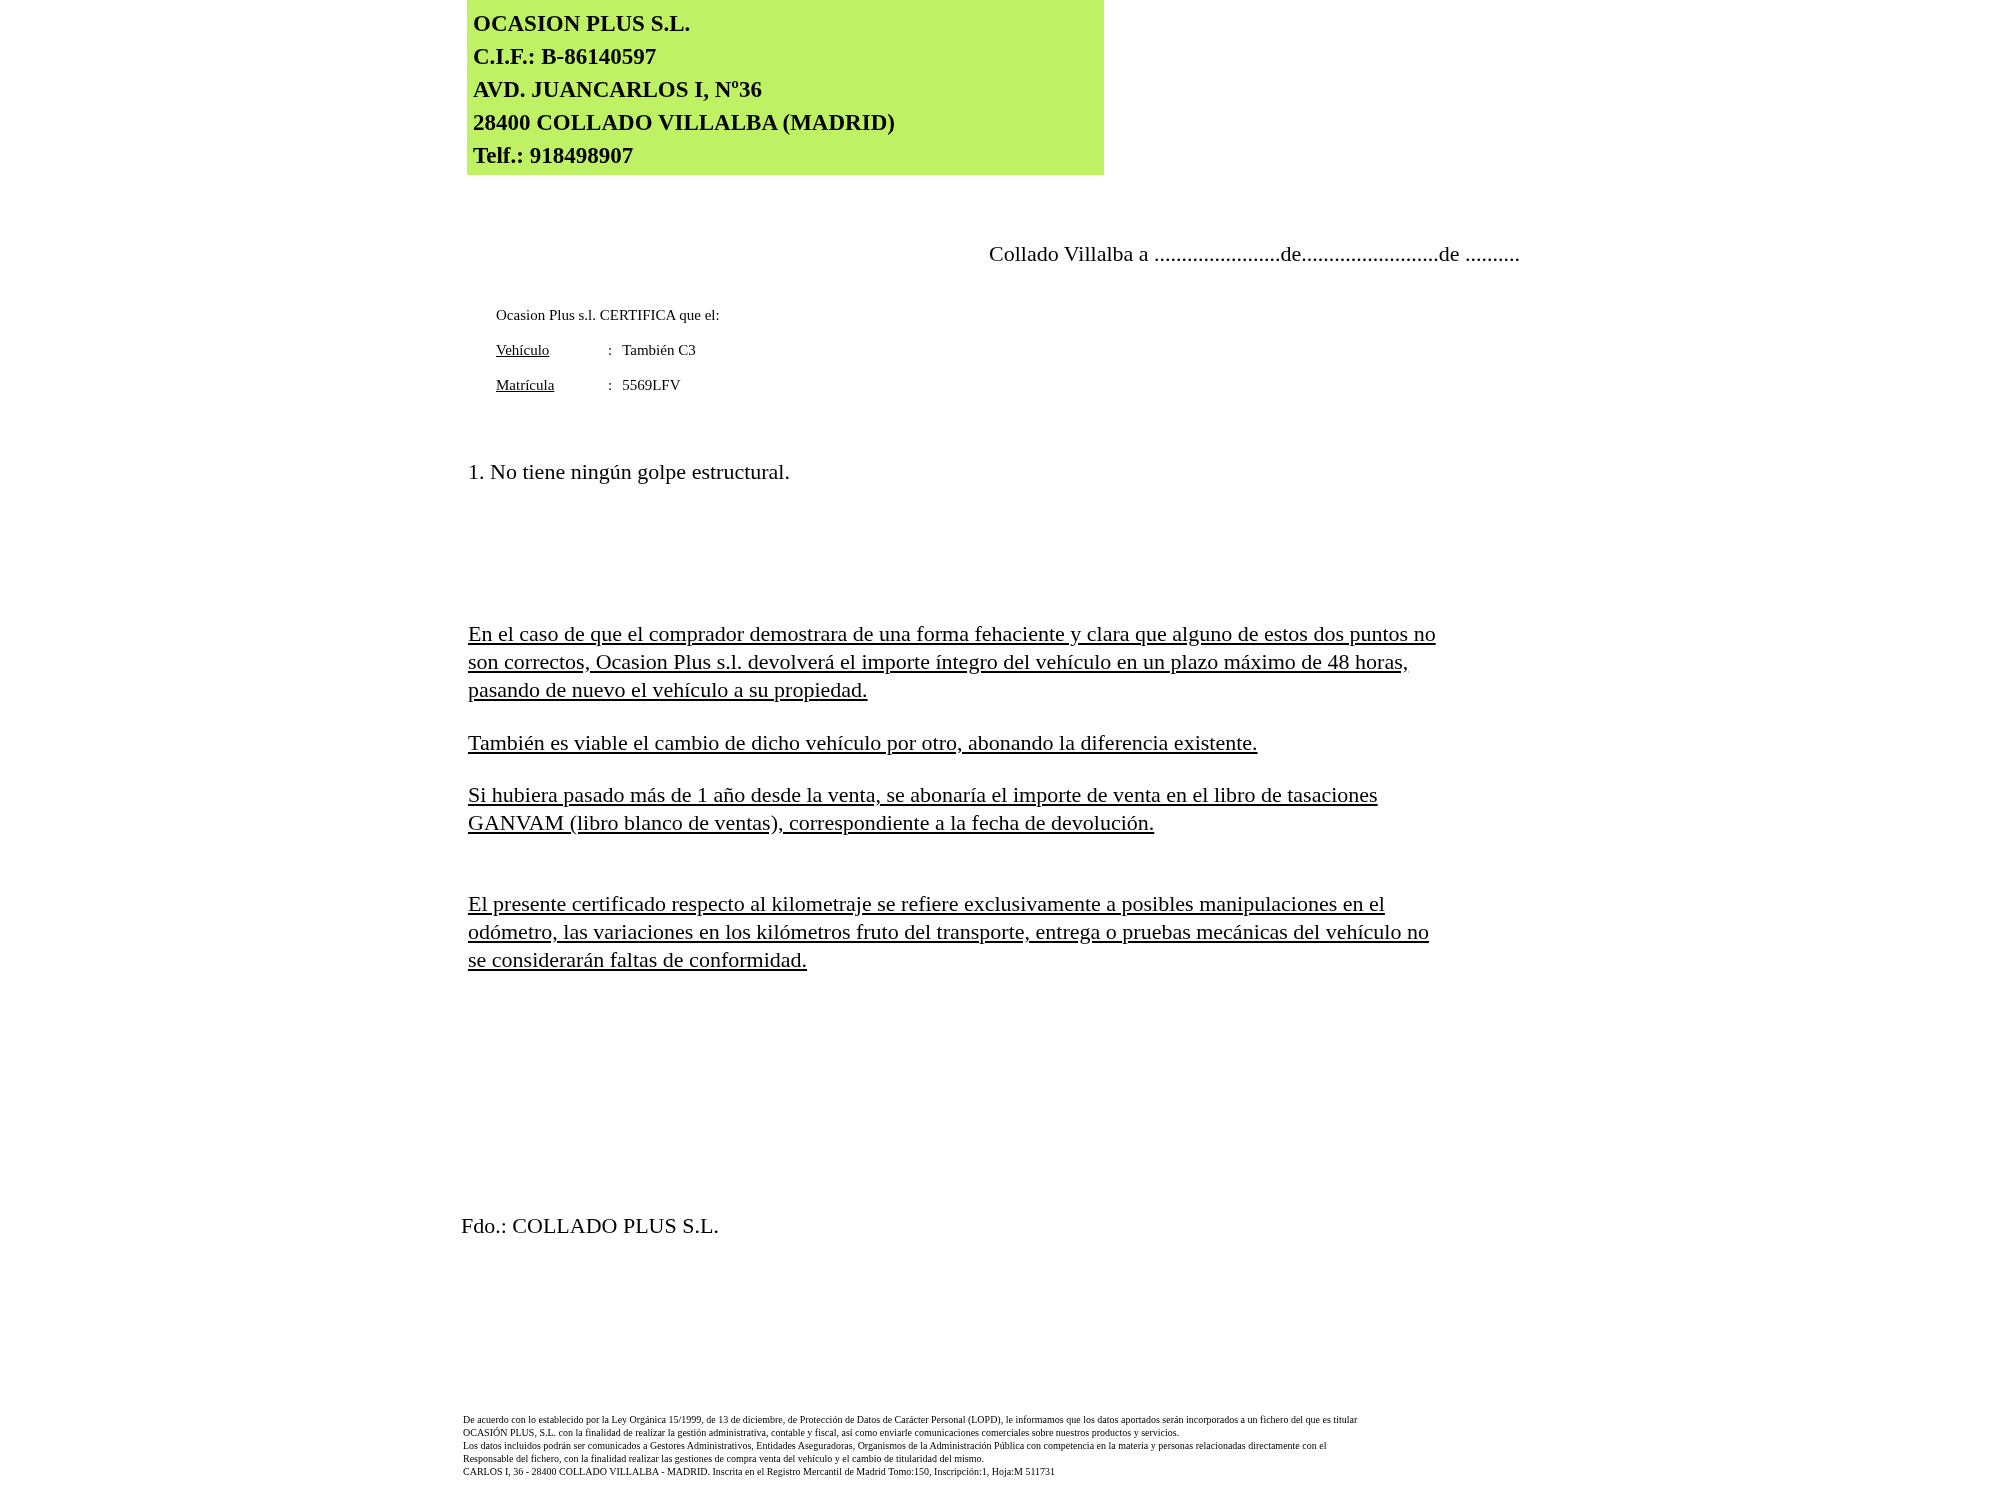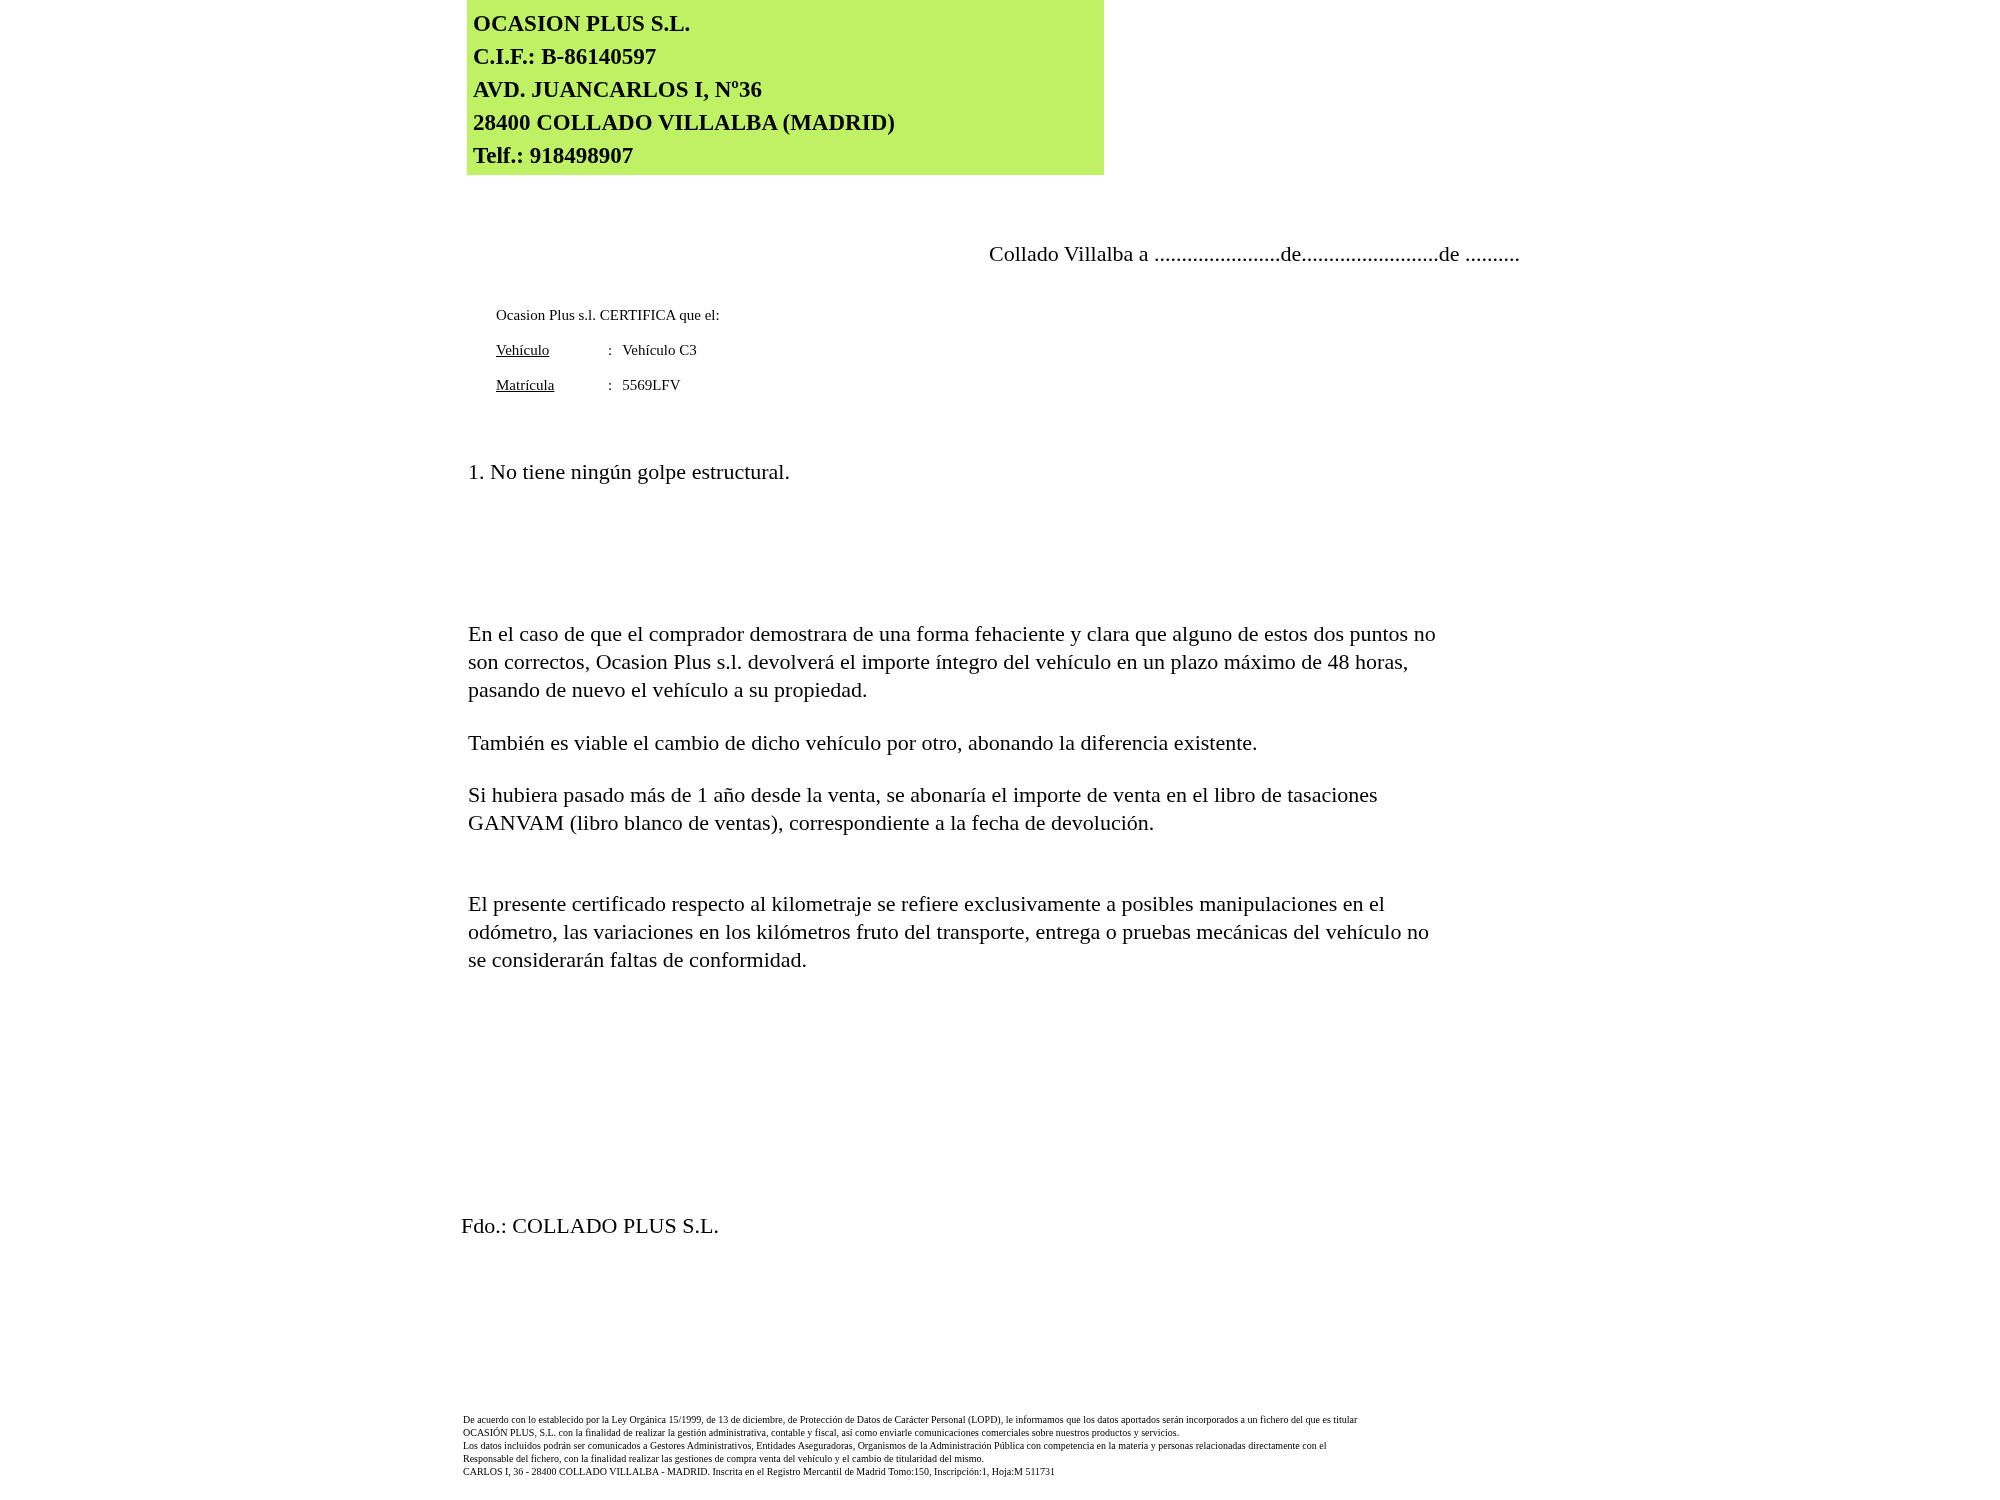--- a/index.html
+++ b/index.html
@@ -65,20 +65,21 @@
     left: 468px;
     top: 513px;
     font-size: 22px;
   }
   .para {
     position: absolute;
     left: 468px;
     font-size: 22px;
     line-height: 28px;
     width: 1090px;
+    text-decoration: underline;
   }
   .para-1 { top: 620px; }
   .para-2 { top: 729px; }
   .para-3 { top: 781px; }
   .para-4 { top: 890px; }
   .signature-line {
     position: absolute;
     left: 461px;
     top: 1213px;
     font-size: 22px;
@@ -103,21 +104,21 @@
     <div>AVD. JUANCARLOS I, Nº36</div>
     <div>28400 COLLADO VILLALBA (MADRID)</div>
     <div>Telf.: 918498907</div>
   </div>
 
   <div class="date-line">Collado Villalba a .......................de.........................de ..........</div>
 
   <div class="cert-block">
     <div>Ocasion Plus s.l. CERTIFICA que el:</div>
     <div>
-      <span class="field-label">Vehículo</span><span class="field-sep">:</span><span>Vehículo C3</span>
+      <span class="field-label">Vehículo</span><span class="field-sep">:</span><span>También C3</span>
     </div>
     <div>
       <span class="field-label">Matrícula</span><span class="field-sep">:</span><span>5569LFV</span>
     </div>
   </div>
 
   <div class="condition-1">1. No tiene ningún golpe estructural.</div>
 
 
   <div class="para para-1">En el caso de que el comprador demostrara de una forma fehaciente y clara que alguno de estos dos puntos no<br>son correctos, Ocasion Plus s.l. devolverá el importe íntegro del vehículo en un plazo máximo de 48 horas,<br>pasando de nuevo el vehículo a su propiedad.</div>

